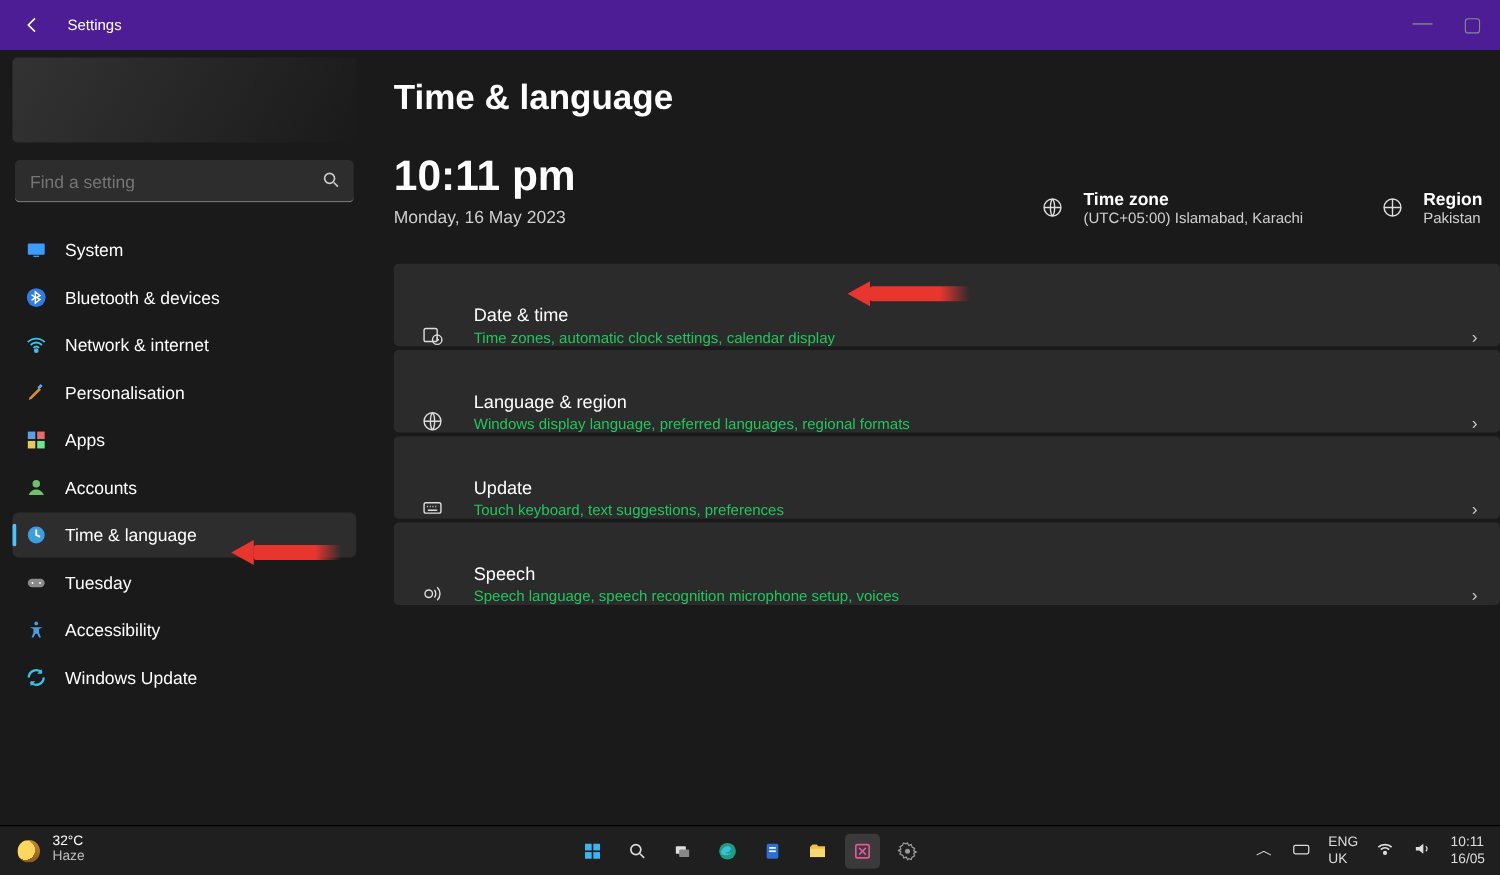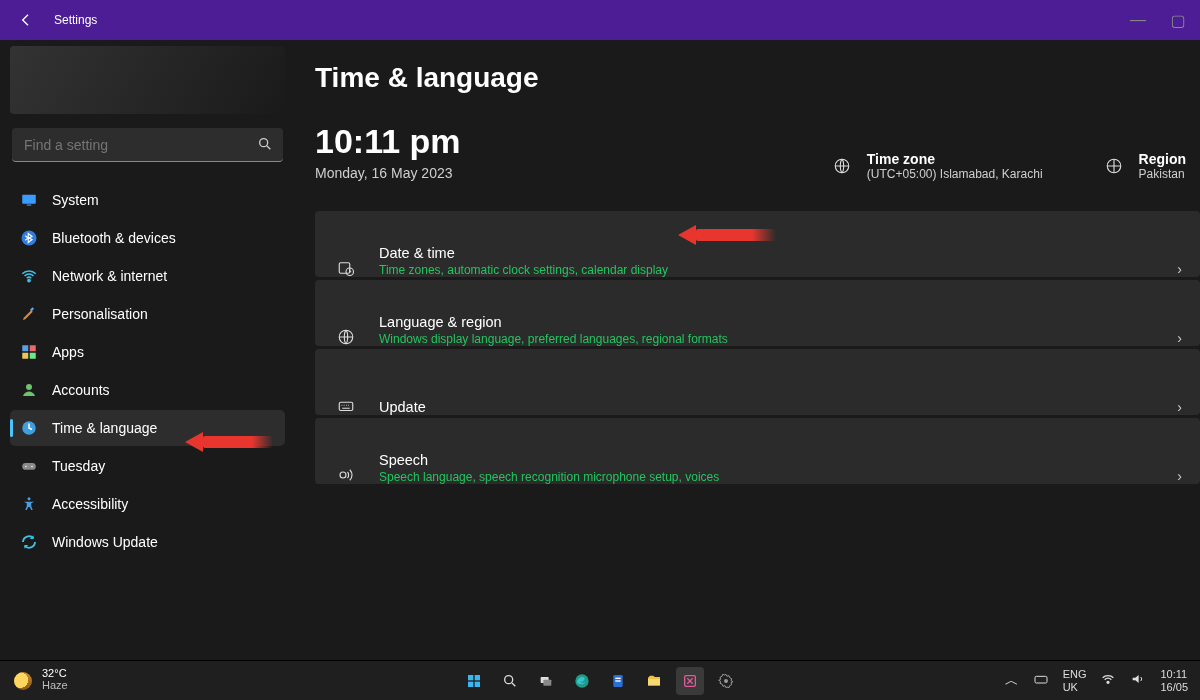--- a/index.html
+++ b/index.html
@@ -264,20 +264,21 @@
       </div>
       <div class="card">
         <span class="cicon">
             <svg viewBox="0 0 24 24" fill="none" stroke="#ddd" stroke-width="1.5">
               <rect x="3" y="7" width="18" height="11" rx="2"></rect>
               <path d="M6 11h1M9 11h1M12 11h1M15 11h1M18 11h0M7 15h10"></path>
             </svg>
           </span>
         <div class="ctext">
           <div class="t">Update</div>
+          <div class="s">Touch keyboard, text suggestions, preferences</div>
         </div>
         <span class="chev">›</span>
       </div>
       <div class="card">
         <span class="cicon">
             <svg viewBox="0 0 24 24" fill="none" stroke="#ddd" stroke-width="1.5">
               <circle cx="8" cy="12" r="4"></circle>
               <path d="M14 8c2 2 2 6 0 8M17 5c4 4 4 10 0 14"></path>
             </svg>
           </span>

